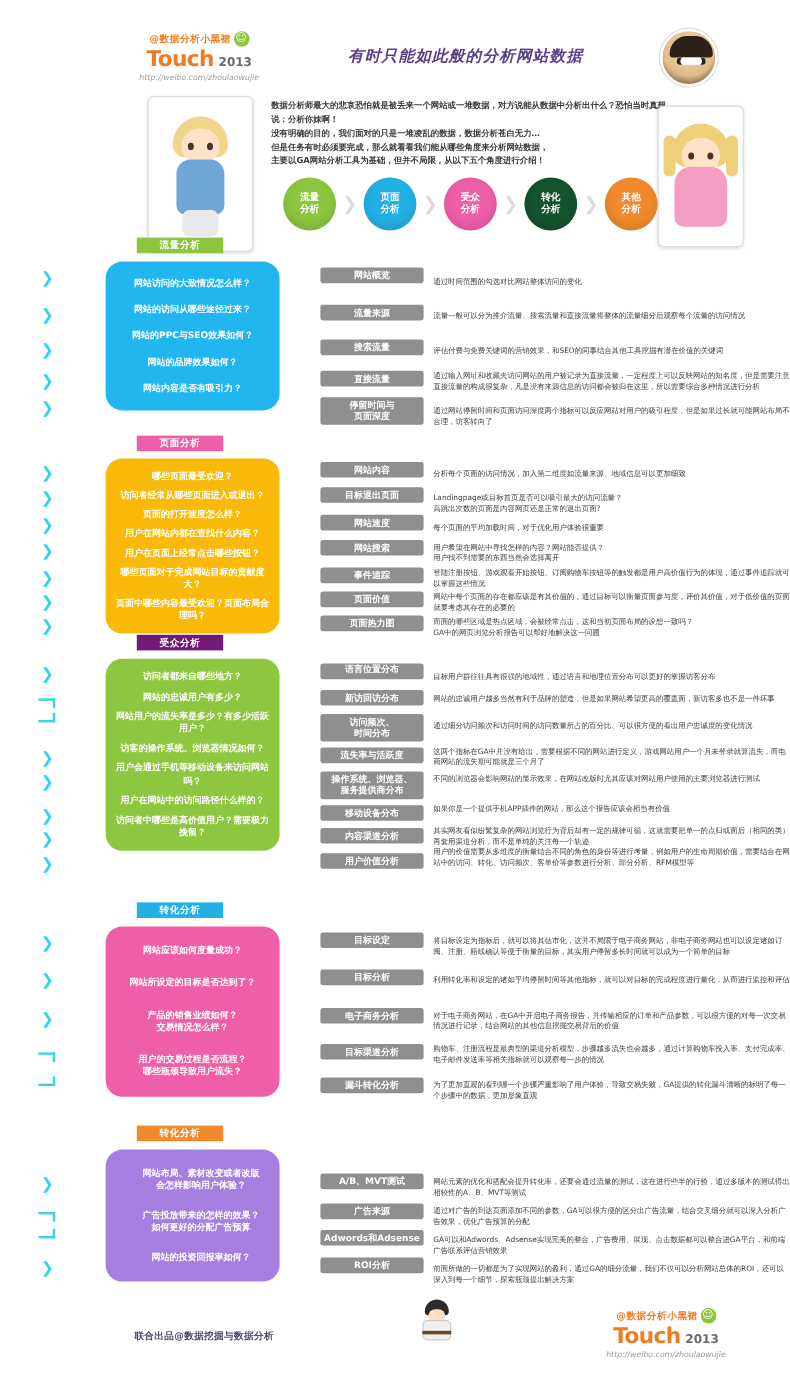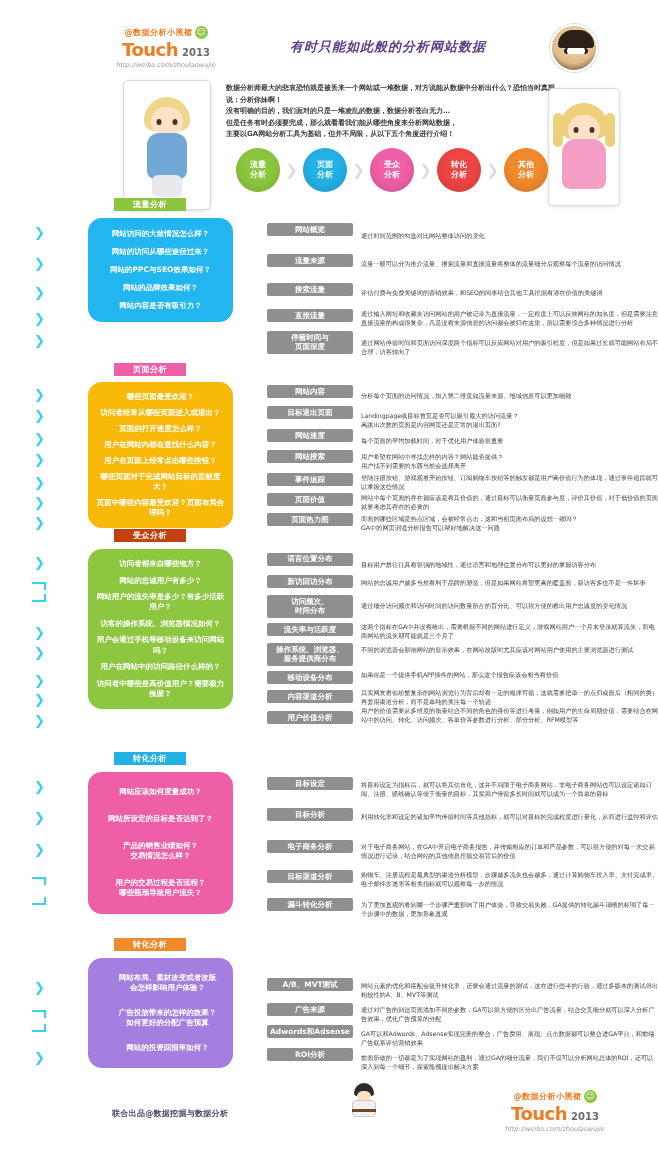--- a/index.html
+++ b/index.html
@@ -187,35 +187,35 @@
       <div class="flow-node" style="background: rgb(34, 176, 229);">
         <span>页面</span>
         <span>分析</span>
       </div>
       <div class="flow-sep">❯</div>
       <div class="flow-node" style="background: rgb(239, 95, 167);">
         <span>受众</span>
         <span>分析</span>
       </div>
       <div class="flow-sep">❯</div>
-      <div class="flow-node" style="background: #ef4444;">
+      <div class="flow-node" style="background: #14532d;">
         <span>转化</span>
         <span>分析</span>
       </div>
       <div class="flow-sep">❯</div>
       <div class="flow-node" style="background: rgb(240, 138, 44);">
         <span>其他</span>
         <span>分析</span>
       </div>
     </div>
 
   <div id="sections">
       <div class="section">
         <div class="sec-tag" style="top: 198px; background: rgb(140, 198, 62);">流量分析</div>
-        <div class="qbox" style="top: 218px; height: 104px; background: rgb(33, 182, 239);">
+        <div class="qbox" style="top: 218px; height: 124px; background: rgb(33, 182, 239);">
           <div class="q" style="white-space: pre-line;">网站访问的大致情况怎么样？</div>
           <div class="q" style="white-space: pre-line;">网站的访问从哪些途径过来？</div>
           <div class="q" style="white-space: pre-line;">网站的PPC与SEO效果如何？</div>
           <div class="q" style="white-space: pre-line;">网站的品牌效果如何？</div>
           <div class="q" style="white-space: pre-line;">网站内容是否有吸引力？</div>
         </div>
         <div class="arrow" style="top: 226px;">❯</div>
         <div class="gtag" style="top: 223px; left: 239px; position: absolute; white-space: pre-line;">网站概览</div>
         <div class="desc" style="top: 231px; left: 333px; white-space: pre-line;">通过时间范围的勾选对比网站整体访问的变化</div>
         <div class="arrow" style="top: 257px;">❯</div>
@@ -262,21 +262,21 @@
         <div class="desc" style="top: 473px; left: 333px; white-space: pre-line;">登陆注册按钮、游戏观看开始按钮、订阅购物车按钮等的触发都是用户高价值行为的体现，通过事件追踪就可以掌握这些情况</div>
         <div class="arrow" style="top: 496px;">❯</div>
         <div class="gtag" style="top: 493px; left: 239px; position: absolute; white-space: pre-line;">页面价值</div>
         <div class="desc" style="top: 493px; left: 333px; white-space: pre-line;">网站中每个页面的存在都应该是有其价值的，通过目标可以衡量页面参与度，评价其价值，对于低价值的页面就要考虑其存在的必要的</div>
         <div class="arrow" style="top: 516px;">❯</div>
         <div class="gtag" style="top: 513px; left: 239px; position: absolute; white-space: pre-line;">页面热力图</div>
         <div class="desc" style="top: 514px; left: 333px; white-space: pre-line;">而面的哪些区域是热点区域，会被经常点击，这和当初页面布局的设想一致吗？
 GA中的网页浏览分析报告可以帮好地解决这一问题</div>
       </div>
       <div class="section">
-        <div class="sec-tag" style="top: 529px; background: #c2410c;">受众分析</div>
+        <div class="sec-tag" style="top: 529px; background: #701a75;">受众分析</div>
         <div class="qbox" style="top: 549px; height: 160px; background: rgb(141, 198, 63);">
           <div class="q" style="white-space: pre-line;">访问者都来自哪些地方？</div>
           <div class="q" style="white-space: pre-line;">网站的忠诚用户有多少？</div>
           <div class="q" style="white-space: pre-line;">网站用户的流失率是多少？有多少活跃用户？</div>
           <div class="q" style="white-space: pre-line;">访客的操作系统、浏览器情况如何？</div>
           <div class="q" style="white-space: pre-line;">用户会通过手机等移动设备来访问网站吗？</div>
           <div class="q" style="white-space: pre-line;">用户在网站中的访问路径什么样的？</div>
           <div class="q" style="white-space: pre-line;">访问者中哪些是高价值用户？需要极力挽留？</div>
         </div>
         <div class="arrow" style="top: 556px;">❯</div>

